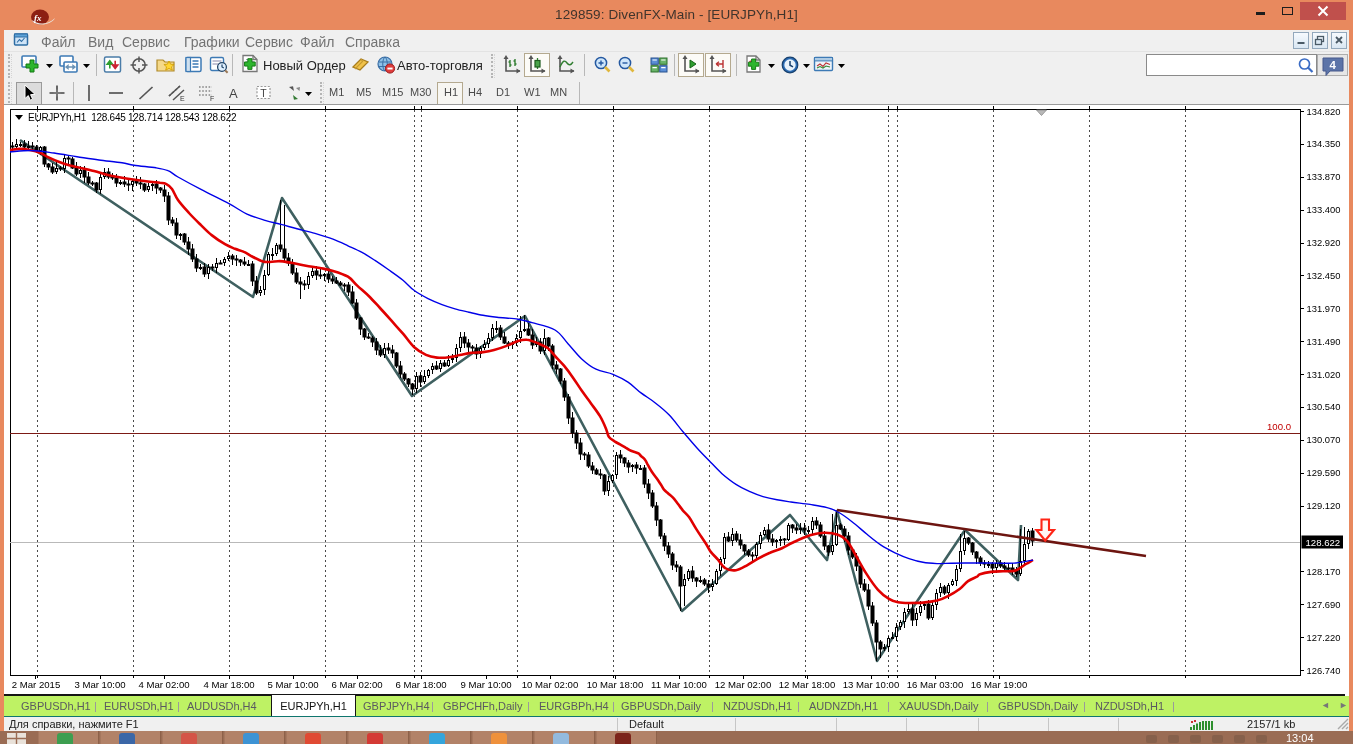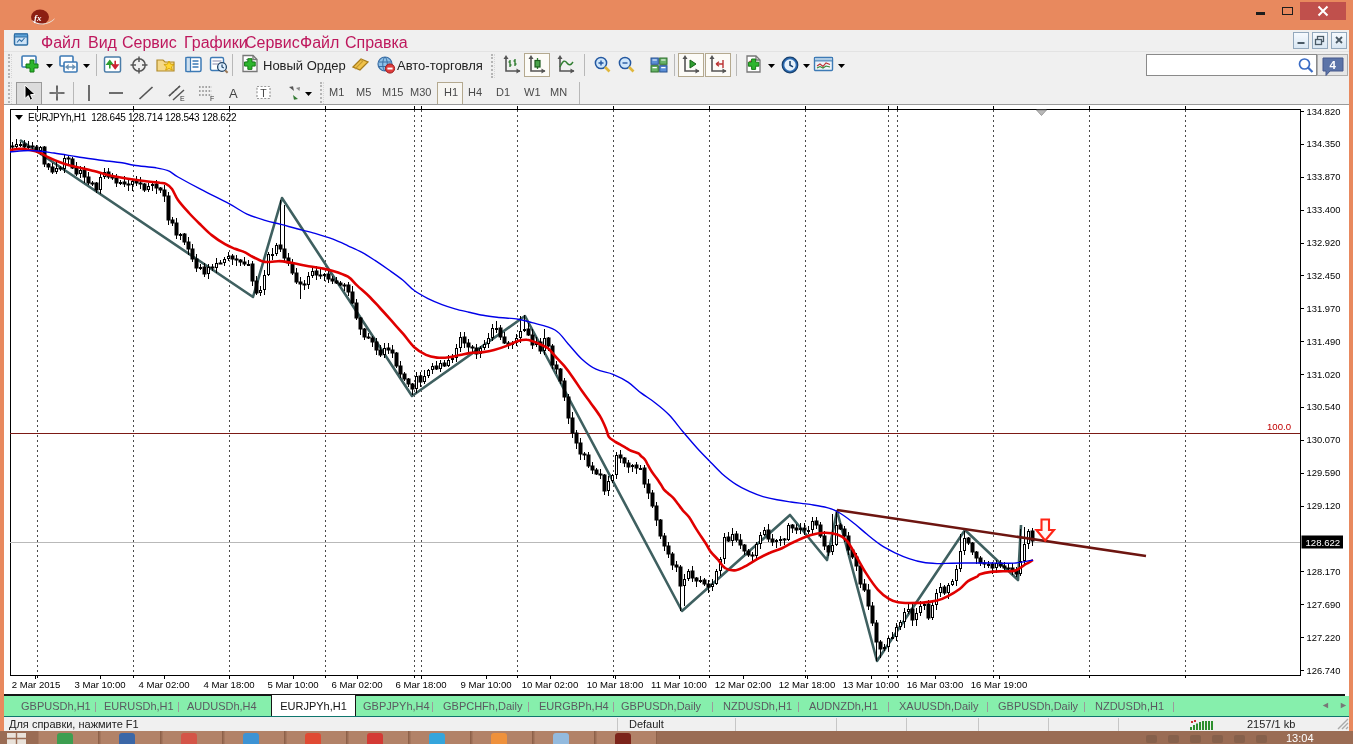--- a/index.html
+++ b/index.html
@@ -6,31 +6,31 @@
 .abs{position:absolute}
 #titlebar{left:0;top:0;width:1353px;height:30px;background:#e8895e}
 #title-text{width:100%;text-align:center;top:7px;font-size:13.5px;color:#40342c;letter-spacing:.1px}
 #mt4logo{left:28px;top:9px;width:30px;height:17px}
 #btn-min{left:1251px;top:11px;width:26px;height:3px}
 #btn-min:before{content:"";position:absolute;left:5px;top:1px;width:9px;height:2.6px;background:#1d1d1d}
 #btn-max{left:1282px;top:7px;width:11px;height:8px;border:1.6px solid #1d1d1d}
 #btn-close{left:1300px;top:2px;width:46px;height:18px;background:#c0504c}
 #btn-close svg{position:absolute;left:17px;top:3px}
 #menubar{left:4px;top:30px;width:1345px;height:22px;background:#f0f0f0;border-bottom:1px solid #e3e3e3}
-.menu-item{position:absolute;top:4px;font-size:16px;color:#be185d}
+.menu-item{position:absolute;top:4px;font-size:14px;color:#737373}
 #toolbars{left:4px;top:52px;width:1345px;height:52px;background:#f0f0f0}
 .grip{position:absolute;width:4px;border-left:2px dotted #b5b5b5;border-right:1px dotted #d5d5d5}
 .tsep{position:absolute;width:1px;background:#b8b8b8}
 .tbtxt{position:absolute;font-size:13px;color:#222}
 .frame{border:1px solid #b4a98f;background:#fcfbf7}
 .mdib{width:16px;height:17px;border:1px solid #93a8bc;background:linear-gradient(#f6fafe,#dae7f3)}
 #row2 .tfbtn{position:absolute;top:5px;font-size:11px;color:#4a4a4a;text-align:right}
 #chartwin{left:4px;top:104px;width:1345px;height:612px;background:#fff;border-top:1px solid #9a9a9a}
 #blackline{left:4px;top:694px;width:1341px;height:2px;background:#151515}
-#tabbar{left:4px;top:696px;width:1345px;height:20px;background:#86efac}
+#tabbar{left:4px;top:696px;width:1345px;height:20px;background:#bef264}
 .tab{position:absolute;top:4px;font-size:11px;color:#5a5a60;white-space:nowrap}
 .tabsep{position:absolute;top:6px;width:1px;height:10px;background:#9a9a9a}
 #activetab{position:absolute;left:267px;top:-2px;width:85px;height:22px;background:#fff;border:1.6px solid #151515;border-bottom:none;text-align:center;font-size:11px;color:#111;padding-top:5px}
 #statusbar{left:4px;top:716px;width:1345px;height:15px;background:#f0f0f0;border-top:1px solid #0f766e;font-size:11px;color:#222}
 .ssep{position:absolute;top:1px;width:1px;height:13px;background:#c6c6c6}
 #taskbar{left:0;top:731px;width:1353px;height:13px;background:#9a6c54}
 .tkslot{position:absolute;top:0;height:13px;background:#b28268;border-left:1px solid #a5775e;border-right:1px solid #8d6149}
 .tkicon{position:absolute;top:2px;width:16px;height:11px;border-radius:3px 3px 0 0}
 #tktime{position:absolute;left:1286px;top:1px;color:#fff;font-size:11px}
 #lborder{left:0;top:30px;width:4px;height:701px;background:#e8895e}
@@ -38,20 +38,21 @@
 svg{display:block}
 </style></head><body>
 <div id="titlebar" class="abs">
     <div id="mt4logo" class="abs">
       <svg width="30" height="18" viewBox="0 0 30 18">
         <ellipse cx="12" cy="8" rx="9" ry="7.5" fill="#8c1f12"></ellipse>
         <path d="M4 11 C10 16 20 16 27 9 C24 15 12 18 5 13 Z" fill="#e9e3dd"></path>
         <text x="6" y="11.5" font-size="9" font-style="italic" font-weight="bold" fill="#fff" font-family="Liberation Serif,serif">fx</text>
       </svg>
     </div>
+    <div id="title-text" class="abs">129859: DivenFX-Main - [EURJPYh,H1]</div>
     <div id="btn-min" class="abs"></div>
     <div id="btn-max" class="abs"></div>
     <div id="btn-close" class="abs">
       <svg width="12" height="12" viewBox="0 0 12 12">
         <path d="M1.5 1.5 L10.5 10.5 M10.5 1.5 L1.5 10.5" stroke="#fff" stroke-width="2"></path>
       </svg>
     </div>
   </div>
 <div id="lborder" class="abs"></div>
 <div id="rborder" class="abs"></div>

